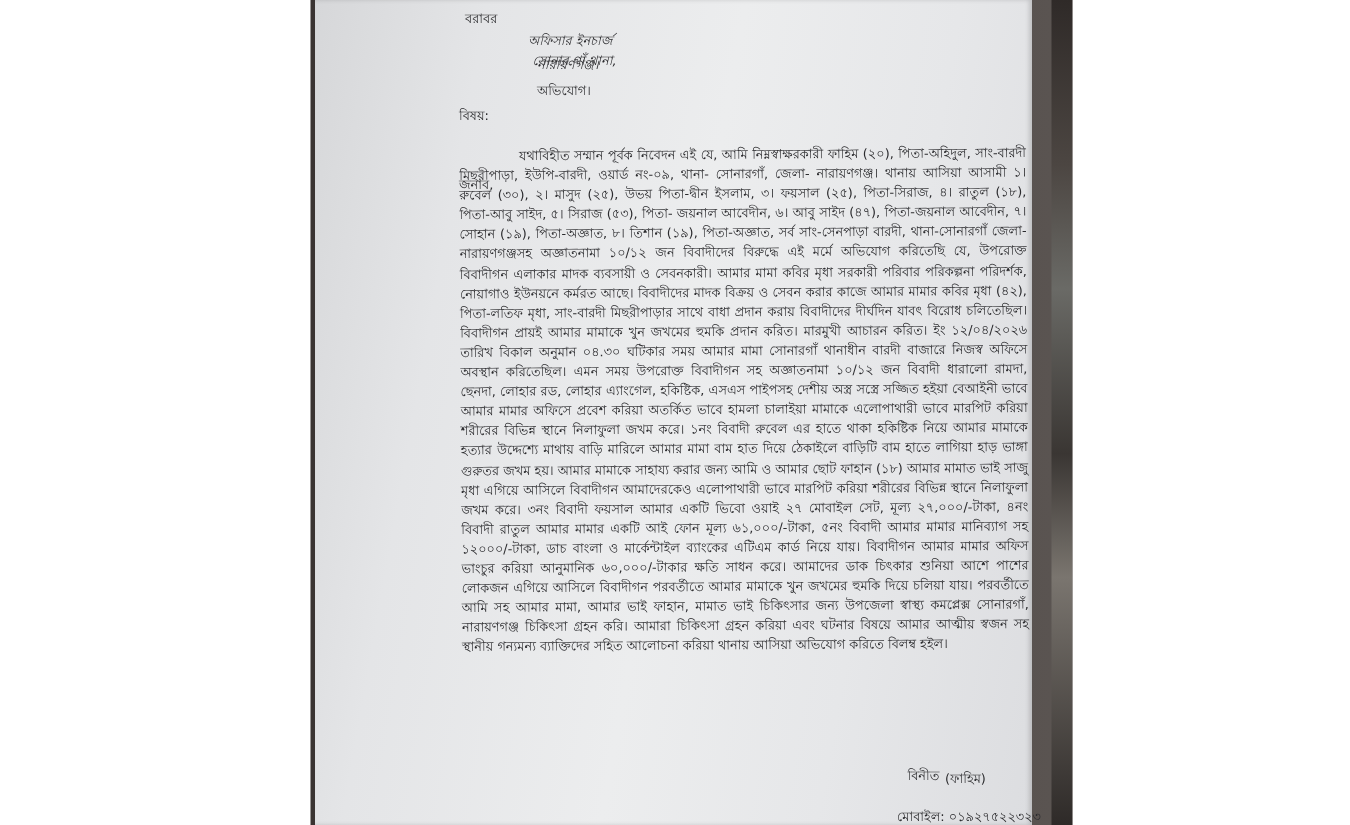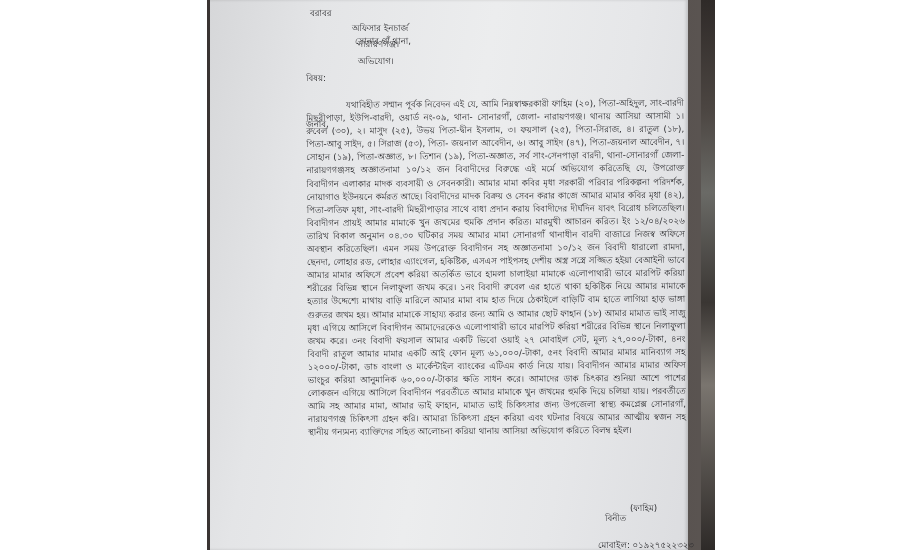--- a/index.html
+++ b/index.html
@@ -5,29 +5,29 @@
   html, body { margin:0; padding:0; }
   body { width:900px; height:550px; background:#ffffff; position:relative; overflow:hidden; font-family:"DejaVu Sans", sans-serif; }
   .photo { position:absolute; left:207px; top:0; width:508px; height:550px; background:linear-gradient(90deg,#3a3432 0,#5b5552 100%); overflow:hidden; }
   .paper { position:absolute; left:3px; top:0; width:478px; height:550px;
     background:linear-gradient(100deg,#d6d7d9 0%,#e4e5e7 20%,#ecedee 50%,#e6e7e9 75%,#dcdde0 100%);
     box-shadow: inset -2px 0 3px rgba(0,0,0,0.15); }
   .right-edge { position:absolute; right:0; top:0; width:14px; height:550px;
     background:linear-gradient(180deg,#2f2a28 0%,#4c4642 20%,#6a6a66 35%,#3a3633 55%,#7a756f 70%,#2e2a28 100%); }
   .text { position:absolute; color:#2b2b2e; font-size:8.6px; line-height:13.1px; white-space:nowrap; }
   .to { left:100px; top:7px; }
-  .addr { left:142px; }
+  .addr { left:142px;font-style:italic; }
   .subject-label { left:96px; top:72px; }
   .subject { left:148px; top:55px; }
   .salute { left:96px; top:82px;margin-top:36px; }
   .body { left:96px; top:99px; width:378px; white-space:normal; text-align:justify; transform:rotate(-0.35deg); transform-origin:left top; }
   .body p { margin:0; text-indent:40px; }
   .closing { left:132px; top:462px; }
   .yours { left:395px; top:512px; }
-  .name { left:420px; top:502px; }
+  .name { left:420px; top:514px; }
   .mobile { left:388px; top:539px; }
 </style>
 </head>
 <body>
 
 <div class="photo">
   <div class="paper">
     <div class="text to">বরাবর</div>
     <div class="text addr" style="top:22px">অফিসার ইনচার্জ</div>
     <div class="text addr" style="top:35px;left:145px">সোনার গাঁ থানা,</div>

